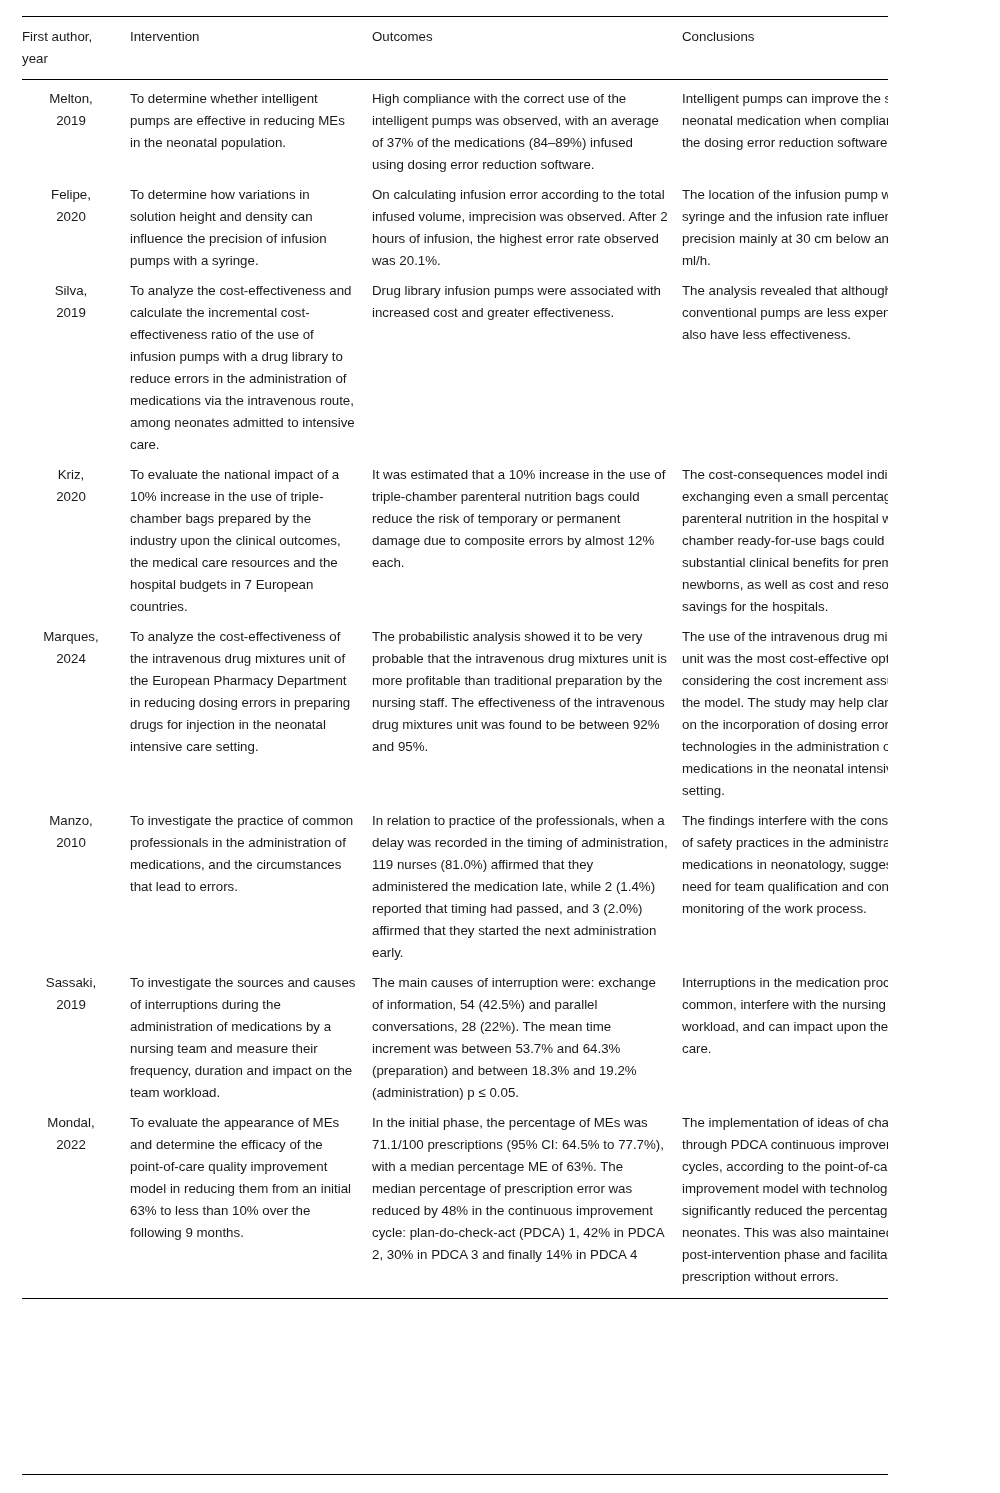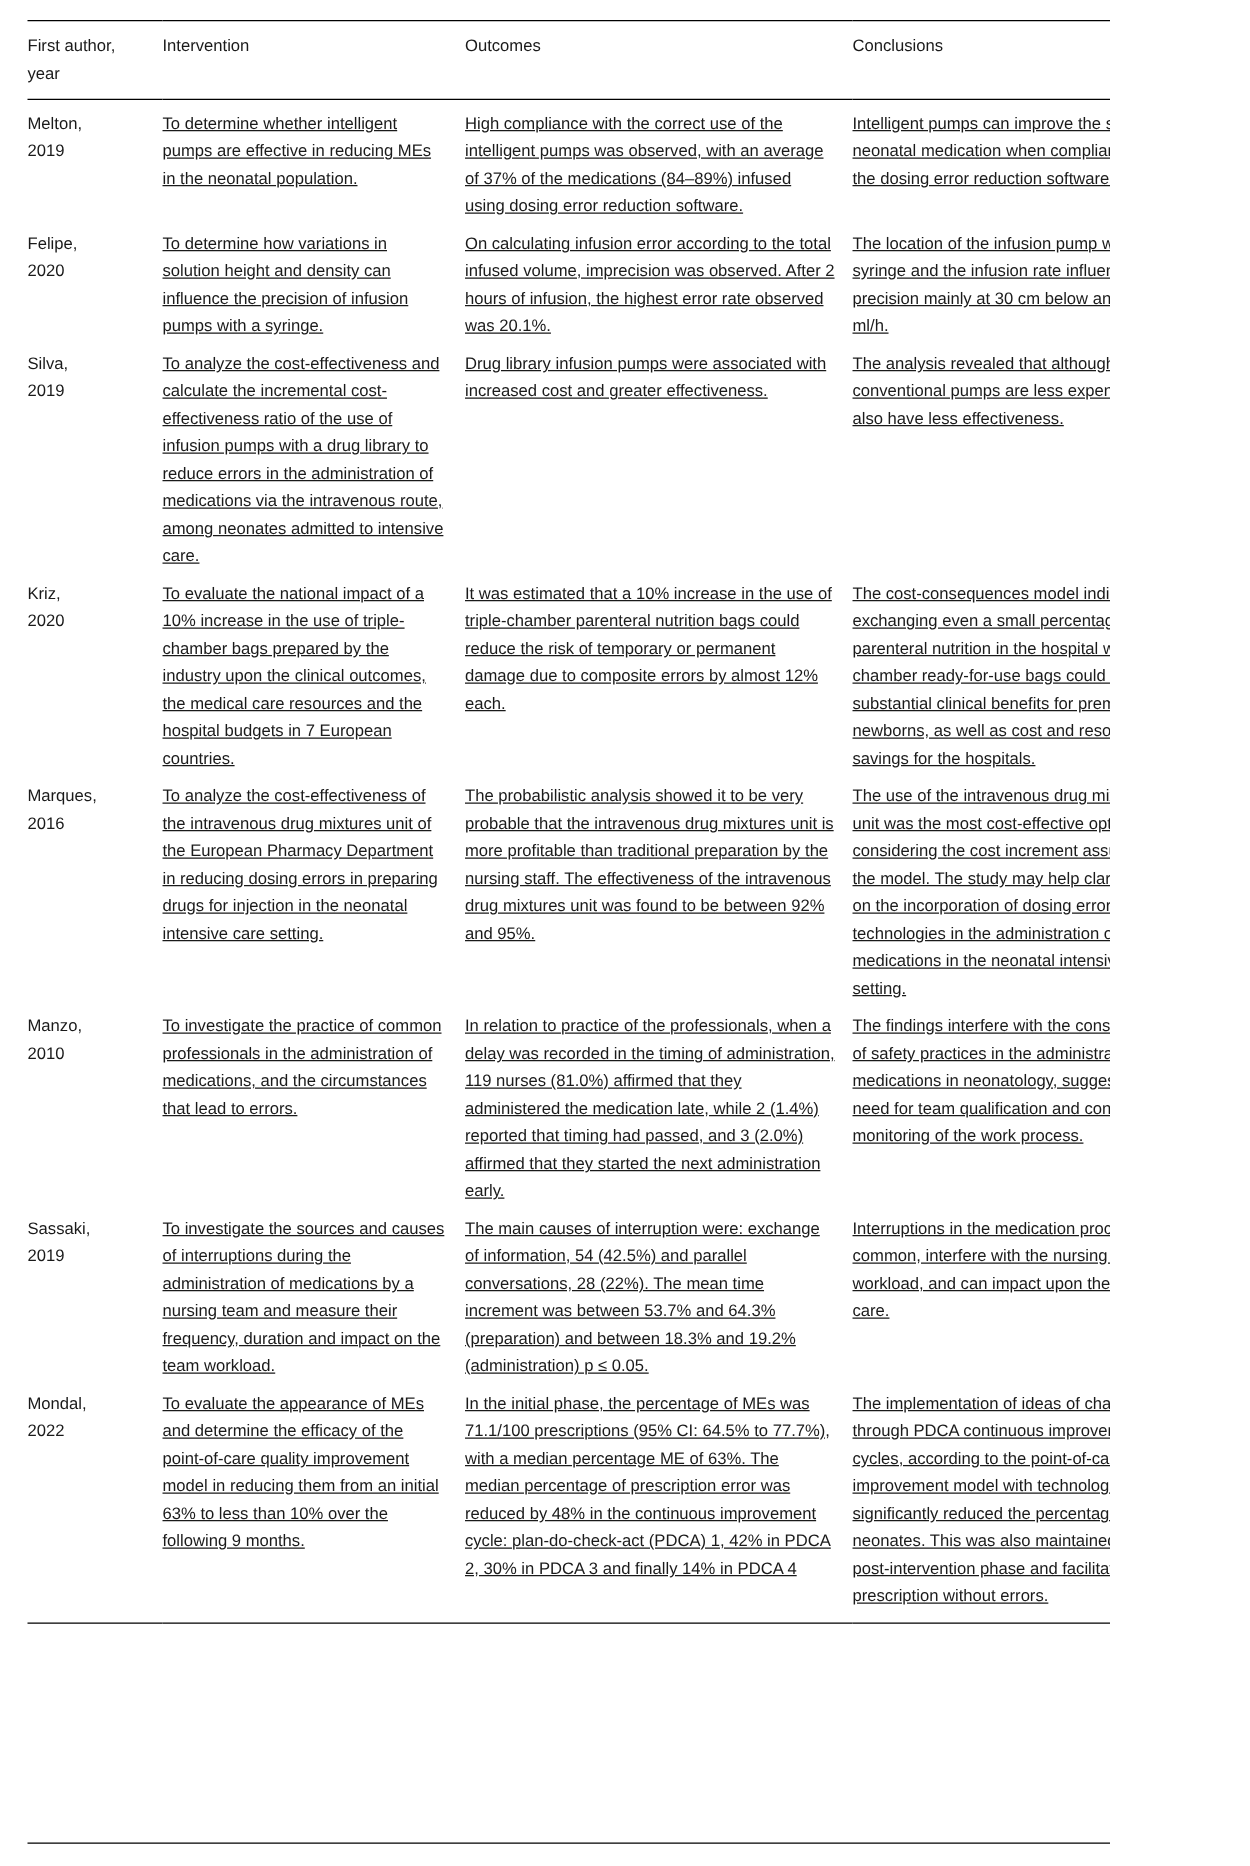--- a/index.html
+++ b/index.html
@@ -52,22 +52,22 @@
     vertical-align: top;
     text-align: left;
     padding: 0 14px 0 0;
     line-height: 22px;
     border: none;
   }
   tbody tr td { padding-top: 8px; }
   tbody tr.last-row td { padding-bottom: 10px; }
   tbody tr.last-row { border-bottom: 1.6px solid #000000; }
 
-  td.author-cell { padding-right: 10px; white-space: pre-line; }
-  td.body-cell { white-space: normal; text-decoration: underline; }
+  td.author-cell { padding-right: 10px; white-space: pre-line; text-align: center; }
+  td.body-cell { white-space: normal; }
 
   .rule-bottom {
     position: absolute;
     left: 22px;
     top: 1474px;
     width: 940px;
     height: 0;
     border-top: 1.7px solid #000000;
   }
 </style>
@@ -115,21 +115,21 @@
         </tr>
         <tr>
           <td class="author-cell">Kriz,
 2020</td>
           <td class="body-cell">To evaluate the national impact of a 10% increase in the use of triple-chamber bags prepared by the industry upon the clinical outcomes, the medical care resources and the hospital budgets in 7 European countries.</td>
           <td class="body-cell">It was estimated that a 10% increase in the use of triple-chamber parenteral nutrition bags could reduce the risk of temporary or permanent damage due to composite errors by almost 12% each.</td>
           <td class="body-cell">The cost-consequences model indicated that exchanging even a small percentage of parenteral nutrition in the hospital with triple-chamber ready-for-use bags could offer substantial clinical benefits for premature newborns, as well as cost and resource savings for the hospitals.</td>
         </tr>
         <tr>
           <td class="author-cell">Marques,
-2016</td>
+2024</td>
           <td class="body-cell">To analyze the cost-effectiveness of the intravenous drug mixtures unit of the European Pharmacy Department in reducing dosing errors in preparing drugs for injection in the neonatal intensive care setting.</td>
           <td class="body-cell">The probabilistic analysis showed it to be very probable that the intravenous drug mixtures unit is more profitable than traditional preparation by the nursing staff. The effectiveness of the intravenous drug mixtures unit was found to be between 92% and 95%.</td>
           <td class="body-cell">The use of the intravenous drug mixtures unit was the most cost-effective option, considering the cost increment assumed in the model. The study may help clarify doubts on the incorporation of dosing error reduction technologies in the administration of medications in the neonatal intensive care setting.</td>
         </tr>
         <tr>
           <td class="author-cell">Manzo,
 2010</td>
           <td class="body-cell">To investigate the practice of common professionals in the administration of medications, and the circumstances that lead to errors.</td>
           <td class="body-cell">In relation to practice of the professionals, when a delay was recorded in the timing of administration, 119 nurses (81.0%) affirmed that they administered the medication late, while 2 (1.4%) reported that timing had passed, and 3 (2.0%) affirmed that they started the next administration early.</td>
           <td class="body-cell">The findings interfere with the consolidation of safety practices in the administration of medications in neonatology, suggesting the need for team qualification and continuous monitoring of the work process.</td>

